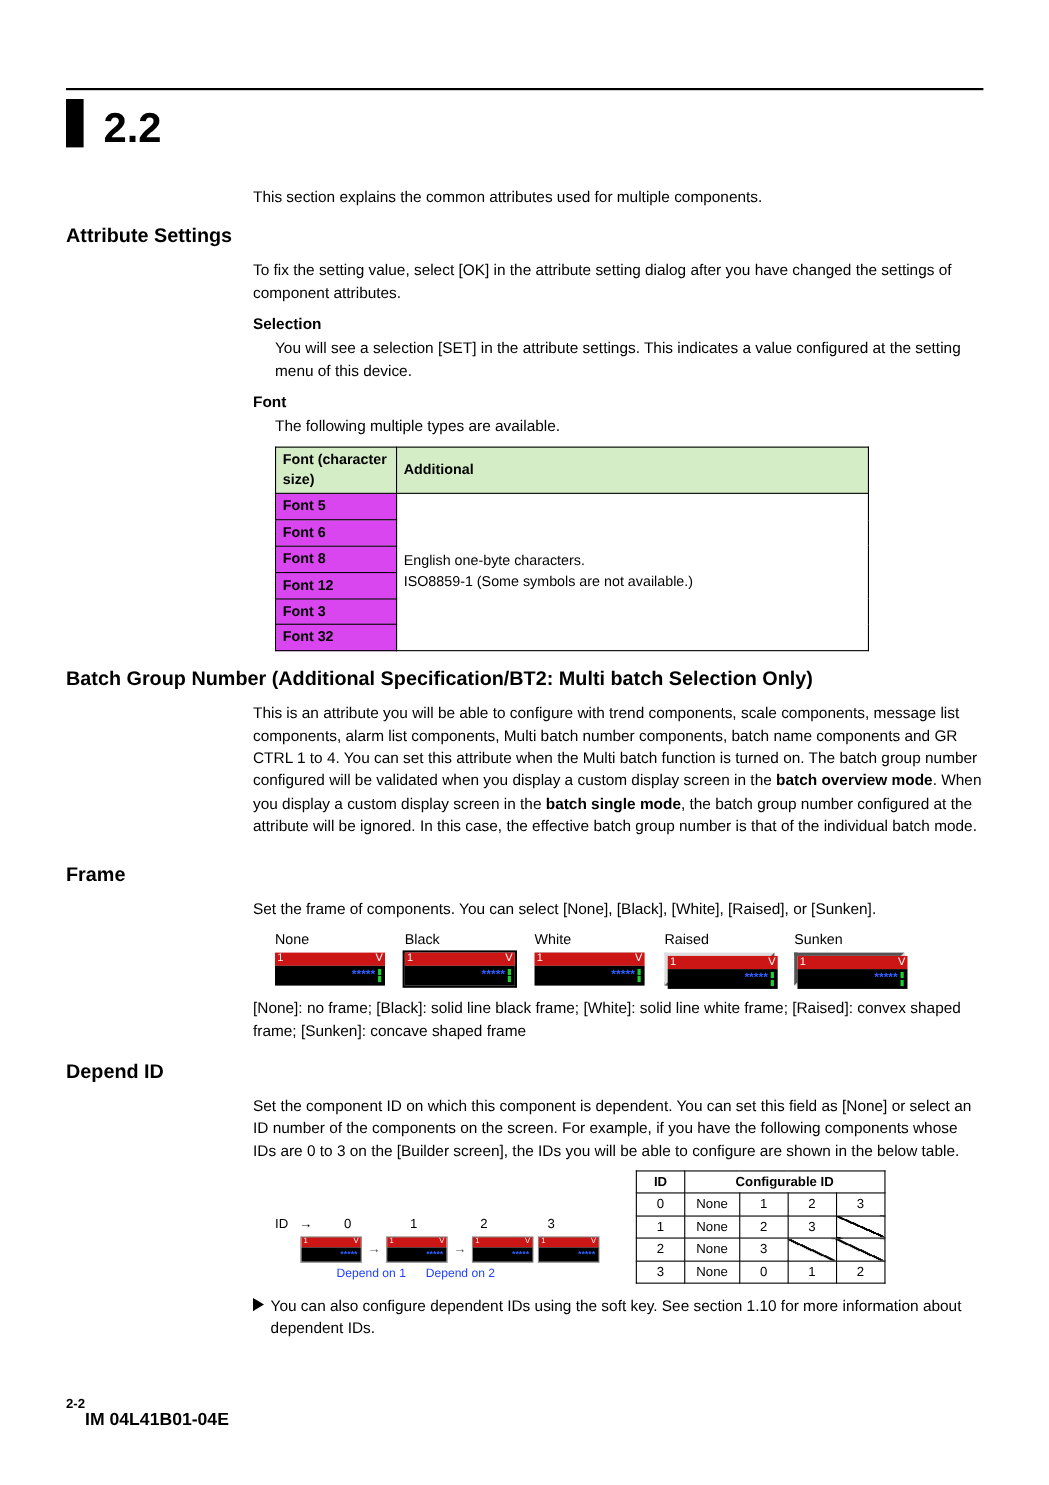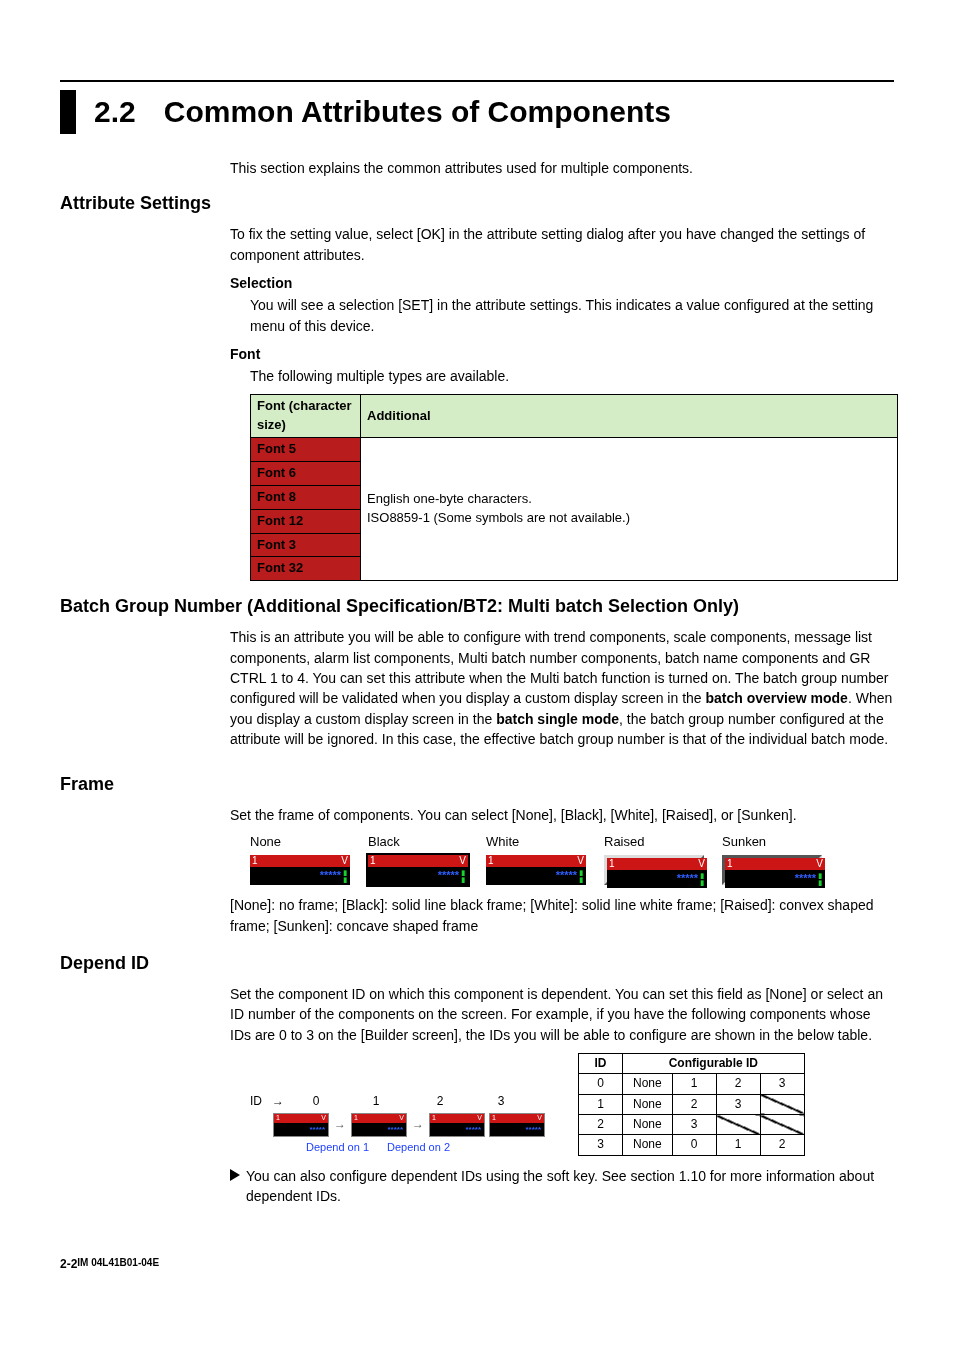--- a/index.html
+++ b/index.html
@@ -21,21 +21,21 @@
       align-items: flex-start;
     }
     .title-bar {
       width: 16px;
       height: 44px;
       background: #000;
       margin-right: 18px;
       flex-shrink: 0;
     }
     .section-number {
-      font-size: 30px;
+      font-size: 38px;
       font-weight: 700;
       margin-right: 28px;
     }
     .section-title {
       font-size: 30px;
       font-weight: 700;
     }
     .intro-text { margin: 18px 0 12px 170px; }
     .heading {
       font-size: 18px;
@@ -45,30 +45,30 @@
     }
     .body-text { margin: 0 0 8px 170px; }
     .sub-heading {
       font-weight: 700;
       margin: 6px 0 2px 170px;
     }
     .indented-text { margin: 0 0 8px 190px; }
     table.font-table {
       border-collapse: collapse;
       margin: 6px 0 12px 190px;
-      width: 648px;
+      width: 540px;
       font-size: 13px;
     }
     table.font-table td, table.font-table th {
       border: 1px solid #000;
       padding: 2px 6px;
       text-align: left;
     }
     table.font-table th { background: #d4edc6; font-weight: 700; }
-    table.font-table td.label { background: #b91c1c; font-weight: 700; width: 110px; }
+    table.font-table td.label { background: #d946ef; font-weight: 700; width: 110px; }
     table.font-table td.desc { vertical-align: middle; }
     .batch-text p { margin: 0; }
     .inline-bold { font-weight: 700; }
 
     .frame-samples {
       display: flex;
       gap: 18px;
       margin: 4px 0 10px 190px;
     }
     .frame-col { width: 100px; }
@@ -137,29 +137,28 @@
       margin-right: 6px;
       margin-top: 3px;
       flex-shrink: 0;
     }
     .footer {
       display: flex;
       margin-top: 50px;
       font-size: 12px;
     }
     .footer .pg { font-weight: 700; }
-    .footer .doc { font-weight: 700; font-size: 10px; }
+    .footer .doc { font-weight: 700; font-size: 16px; margin-top: 11px; }
   </style>
 </head>
 <body>
 
 <div class="page-title">
   <div class="title-bar"></div>
   <div class="section-number">2.2</div>
-  <div class="section-title">Common Attributes of Components</div>
 </div>
 
 <div class="intro-text">This section explains the common attributes used for multiple components.</div>
 
 <div class="heading">Attribute Settings</div>
 <div class="body-text">To fix the setting value, select [OK] in the attribute setting dialog after you have changed the settings of component attributes.</div>
 
 <div class="sub-heading">Selection</div>
 <div class="indented-text">You will see a selection [SET] in the attribute settings. This indicates a value configured at the setting menu of this device.</div>
 

